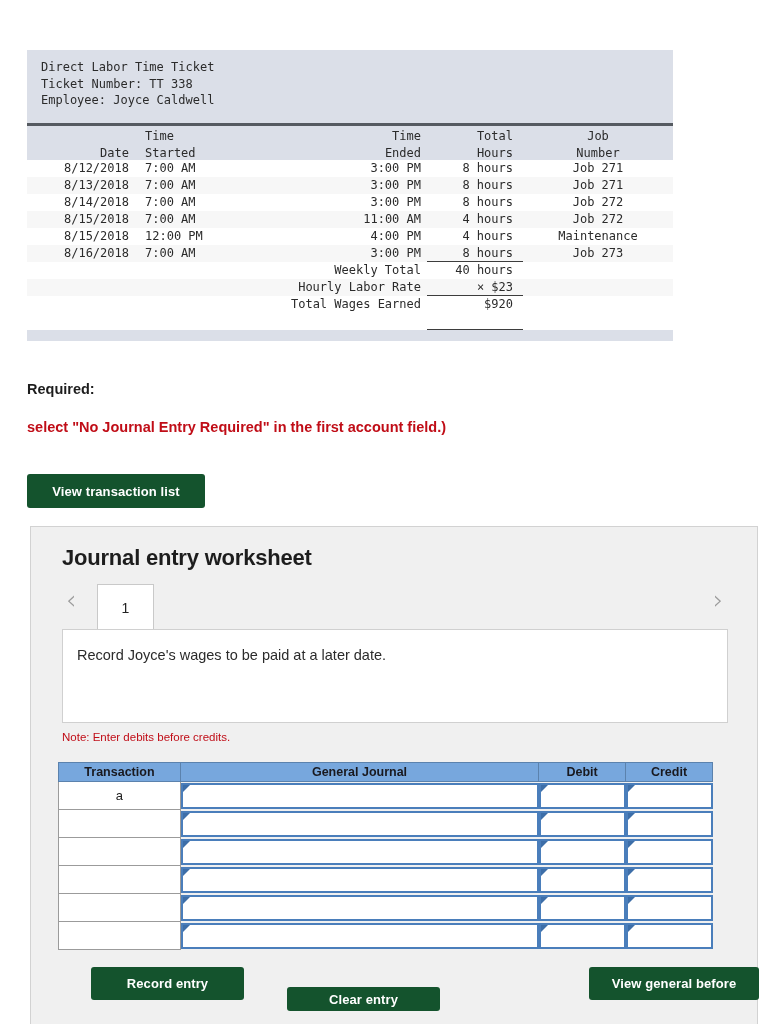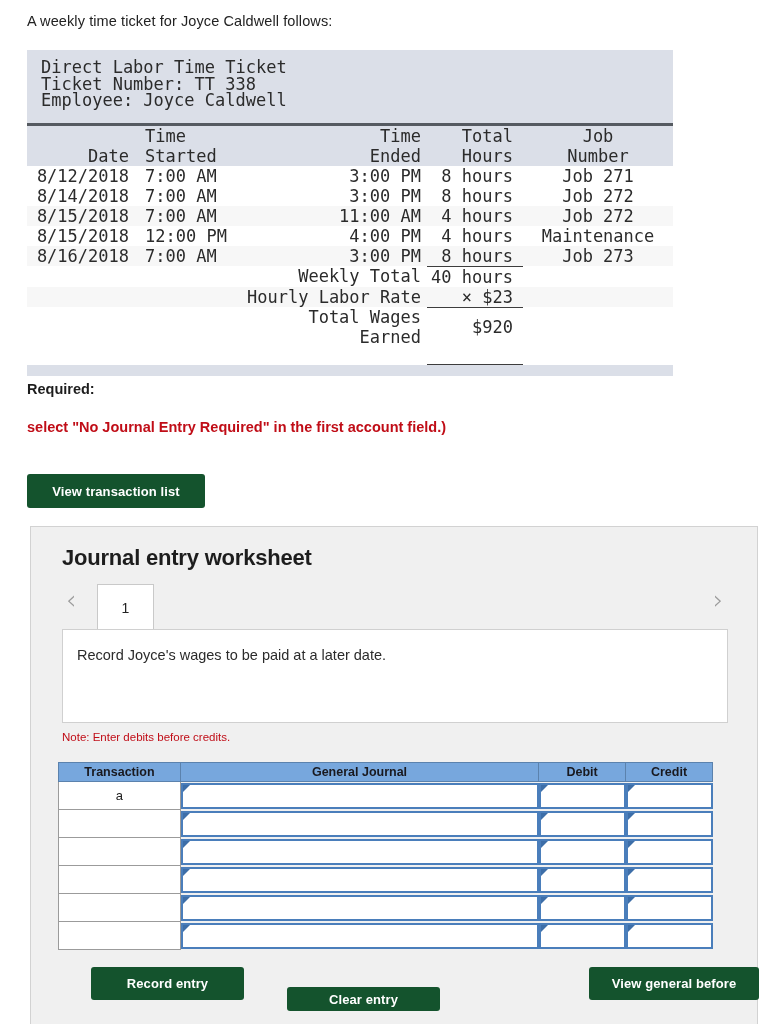--- a/index.html
+++ b/index.html
@@ -19,21 +19,21 @@
   }
 
   
   .ticket { position: absolute; left: 27px; top: 50px; width: 646px; }
   .ticket-head {
     background: #dbdfe8;
     padding: 9px 14px 14px 14px;
     position: relative;
     border-bottom: 3px solid #555a61;
   }
-  .mono { font-family: "DejaVu Sans Mono", "Liberation Mono", monospace; font-size: 17px; color: #2b2b2b; }
+  .mono { font-family: "DejaVu Sans Mono", "Liberation Mono", monospace; font-size: 12px; color: #2b2b2b; }
   .ticket-head .line { line-height: 16.5px; white-space: pre; }
   .ticket-head .dates { position: absolute; left: 285px; top: 9px; }
 
   table.tt { border-collapse: collapse; width: 100%; table-layout: fixed; }
   table.tt td, table.tt th { padding: 0; font-weight: normal; }
   .tt-hdr td { background: #dbdfe8; height: 17px; vertical-align: bottom; padding-bottom: 1px; }
   .tt-row td { height: 17px; vertical-align: middle; }
   .tt-row.odd td { background: #f7f7f7; }
   .tt-row.even td { background: #ffffff; }
   .tt-spacer td { height: 17px; }
@@ -130,21 +130,20 @@
   
   .btn-record { position: absolute; left: 60px; top: 440px; width: 153px; height: 33px; }
   .btn-clear  { position: absolute; left: 256px; top: 460px; width: 153px; height: 24px; }
   .btn-gj     { position: absolute; left: 558px; top: 440px; width: 170px; height: 33px; }
 </style>
 </head>
 <body>
 
 <div class="page">
 
-  <div class="intro">A weekly time ticket for Joyce Caldwell follows:</div>
 
   <div class="ticket">
     <div class="ticket-head mono">
       <div class="line">Direct Labor Time Ticket</div>
       <div class="line">Ticket Number: TT 338</div>
       <div class="line">Employee: Joyce Caldwell</div>
     </div>
 
     <table class="tt mono">
       <tbody>
@@ -158,20 +157,27 @@
       <tr class="tt-hdr">
         <td class="c-date">Date</td>
         <td class="c-start">Started</td>
         <td class="c-end">Ended</td>
         <td class="c-hours">Hours</td>
         <td class="c-job">Number</td>
       </tr>
 
       <tr class="tt-row even">
         <td class="c-date">8/12/2018</td>
+        <td class="c-start">7:00 AM</td>
+        <td class="c-end">3:00 PM</td>
+        <td class="c-hours">8 hours</td>
+        <td class="c-job">Job 271</td>
+      </tr>
+      <tr class="tt-row odd">
+        <td class="c-date">8/13/2018</td>
         <td class="c-start">7:00 AM</td>
         <td class="c-end">3:00 PM</td>
         <td class="c-hours">8 hours</td>
         <td class="c-job">Job 271</td>
       </tr>
       <tr class="tt-row even">
         <td class="c-date">8/14/2018</td>
         <td class="c-start">7:00 AM</td>
         <td class="c-end">3:00 PM</td>
         <td class="c-hours">8 hours</td>

